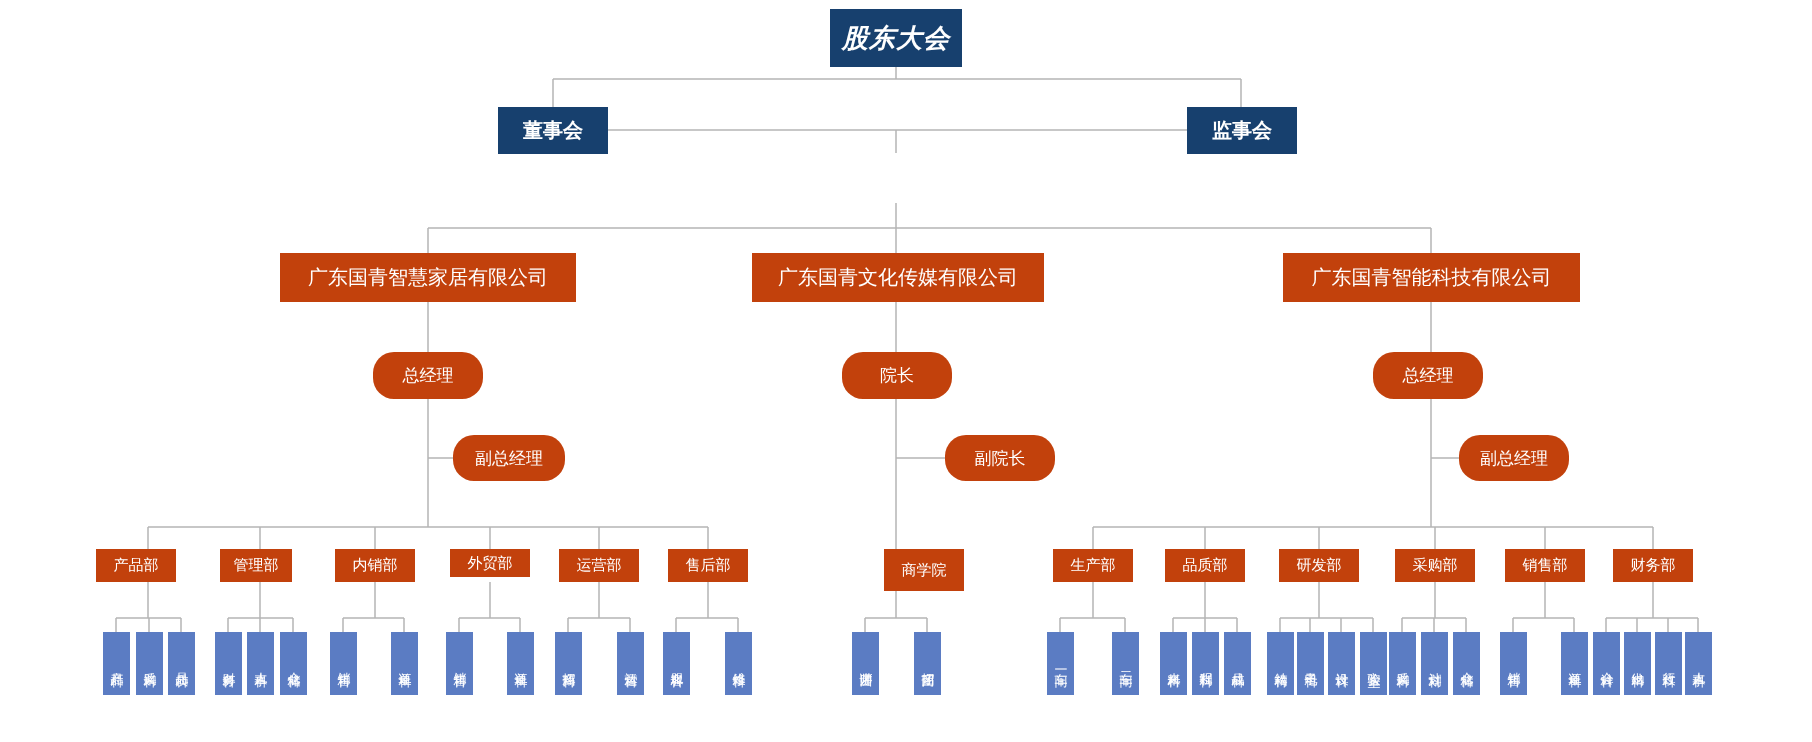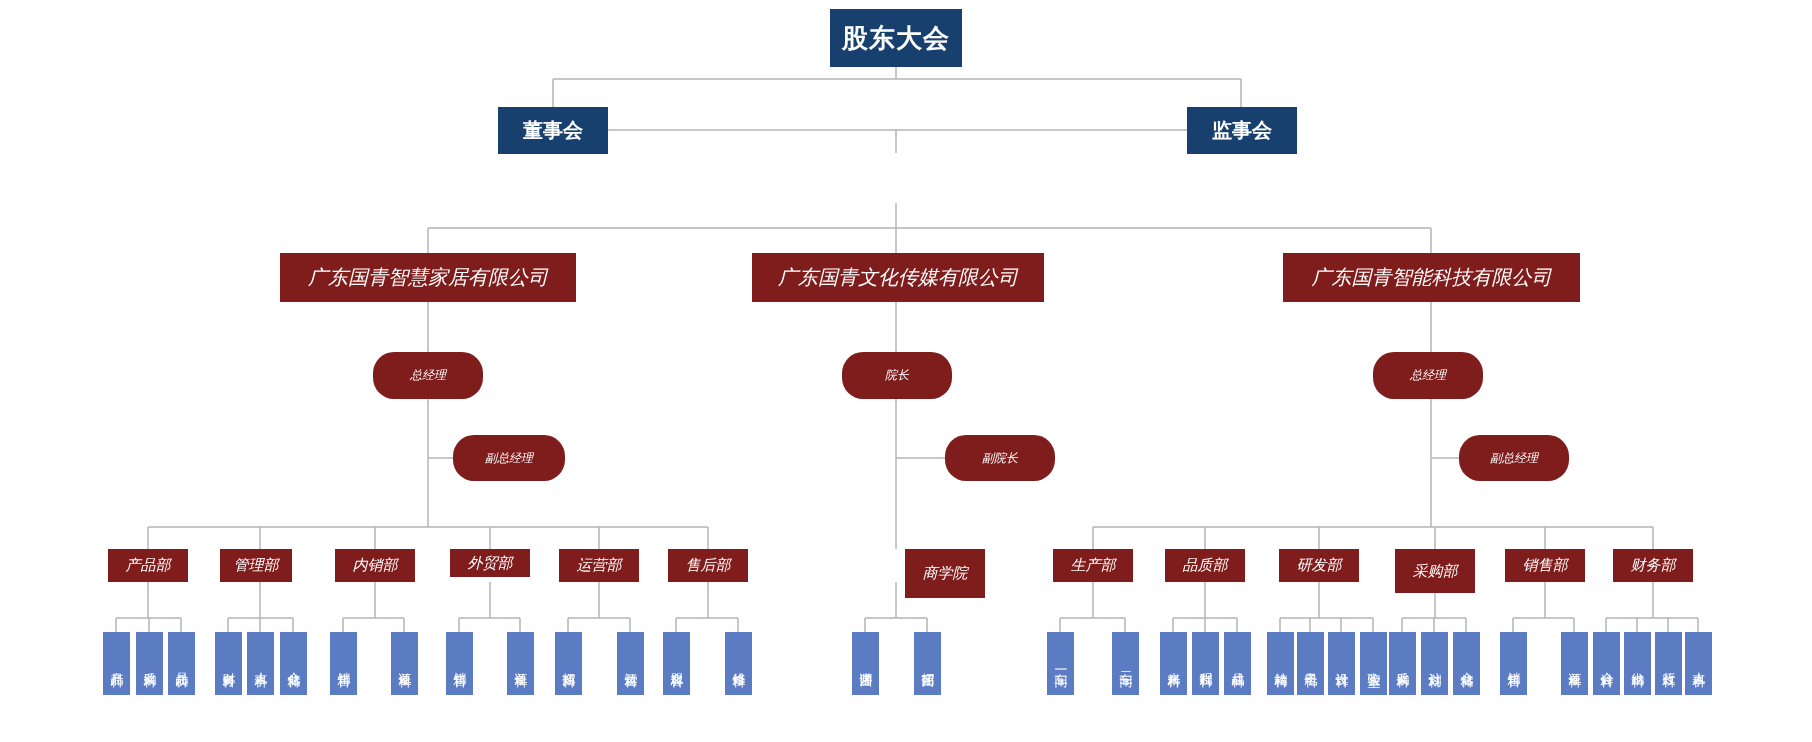--- a/index.html
+++ b/index.html
@@ -6,23 +6,23 @@
   .canvas{
     position:relative;width:1812px;height:742px;background:#ffffff;
     font-family:"DejaVu Sans","Liberation Sans",sans-serif;overflow:hidden;
   }
   svg.lines{position:absolute;left:0;top:0;z-index:1;}
   .node{
     position:absolute;z-index:2;display:flex;align-items:center;justify-content:center;
     color:#ffffff;box-sizing:border-box;text-align:center;white-space:nowrap;
   }
   .navy{background:#17406e;font-size:20px;font-weight:bold;}
-  .root{font-size:26px;font-weight:bold;letter-spacing:1px;}
-  .blue{background:#7f1d1d;font-size:20px;font-style:italic;}
-  .mgr{font-size:12px;border-radius:21px;}
+  .root{font-size:26px;font-weight:bold;letter-spacing:1px;font-style:italic;}
+  .blue{background:#c2410c;font-size:20px;}
+  .mgr{font-size:17px;border-radius:21px;}
   .dept{font-size:15px;}
   .leaf{
     background:#5b7cc3;font-size:13px;letter-spacing:1px;
     writing-mode:vertical-rl;text-orientation:upright;
   }
 </style>
 </head>
 <body>
 
 <div class="canvas">
@@ -60,33 +60,33 @@
   <div class="node blue" style="left:1283px;top:253px;width:297px;height:49px">广东国青智能科技有限公司</div>
   <div class="node blue" style="left:752px;top:253px;width:292px;height:49px">广东国青文化传媒有限公司</div>
 
   <div class="node blue mgr" style="left:373px;top:352px;width:110px;height:47px">总经理</div>
   <div class="node blue mgr" style="left:453px;top:435px;width:112px;height:46px">副总经理</div>
   <div class="node blue mgr" style="left:842px;top:352px;width:110px;height:47px">院长</div>
   <div class="node blue mgr" style="left:945px;top:435px;width:110px;height:46px">副院长</div>
   <div class="node blue mgr" style="left:1373px;top:352px;width:110px;height:47px">总经理</div>
   <div class="node blue mgr" style="left:1459px;top:435px;width:110px;height:46px">副总经理</div>
 
-  <div class="node blue dept" style="left:108px;top:549px;width:80px;height:33px">产品部</div>
+  <div class="node blue dept" style="left:96px;top:549px;width:80px;height:33px">产品部</div>
   <div class="node blue dept" style="left:220px;top:549px;width:72px;height:33px">管理部</div>
   <div class="node blue dept" style="left:335px;top:549px;width:80px;height:33px">内销部</div>
   <div class="node blue dept" style="left:450px;top:549px;width:80px;height:28px">外贸部</div>
   <div class="node blue dept" style="left:559px;top:549px;width:80px;height:33px">运营部</div>
   <div class="node blue dept" style="left:668px;top:549px;width:80px;height:33px">售后部</div>
 
-  <div class="node blue dept" style="left:905px;top:549px;width:80px;height:49px">商学院</div>
+  <div class="node blue dept" style="left:884px;top:549px;width:80px;height:42px">商学院</div>
 
   <div class="node blue dept" style="left:1053px;top:549px;width:80px;height:33px">生产部</div>
   <div class="node blue dept" style="left:1165px;top:549px;width:80px;height:33px">品质部</div>
   <div class="node blue dept" style="left:1279px;top:549px;width:80px;height:33px">研发部</div>
-  <div class="node blue dept" style="left:1395px;top:549px;width:80px;height:44px">采购部</div>
+  <div class="node blue dept" style="left:1395px;top:549px;width:80px;height:33px">采购部</div>
   <div class="node blue dept" style="left:1505px;top:549px;width:80px;height:33px">销售部</div>
   <div class="node blue dept" style="left:1613px;top:549px;width:80px;height:33px">财务部</div>
 
   <div class="node leaf" style="left:103px;top:632px;width:27px;height:63px">产品科</div>
   <div class="node leaf" style="left:136px;top:632px;width:27px;height:63px">采购科</div>
   <div class="node leaf" style="left:168px;top:632px;width:27px;height:63px">品质科</div>
   <div class="node leaf" style="left:215px;top:632px;width:27px;height:63px">财务科</div>
   <div class="node leaf" style="left:247px;top:632px;width:27px;height:63px">人事科</div>
   <div class="node leaf" style="left:280px;top:632px;width:27px;height:63px">仓储科</div>
   <div class="node leaf" style="left:330px;top:632px;width:27px;height:63px">销售科</div>

